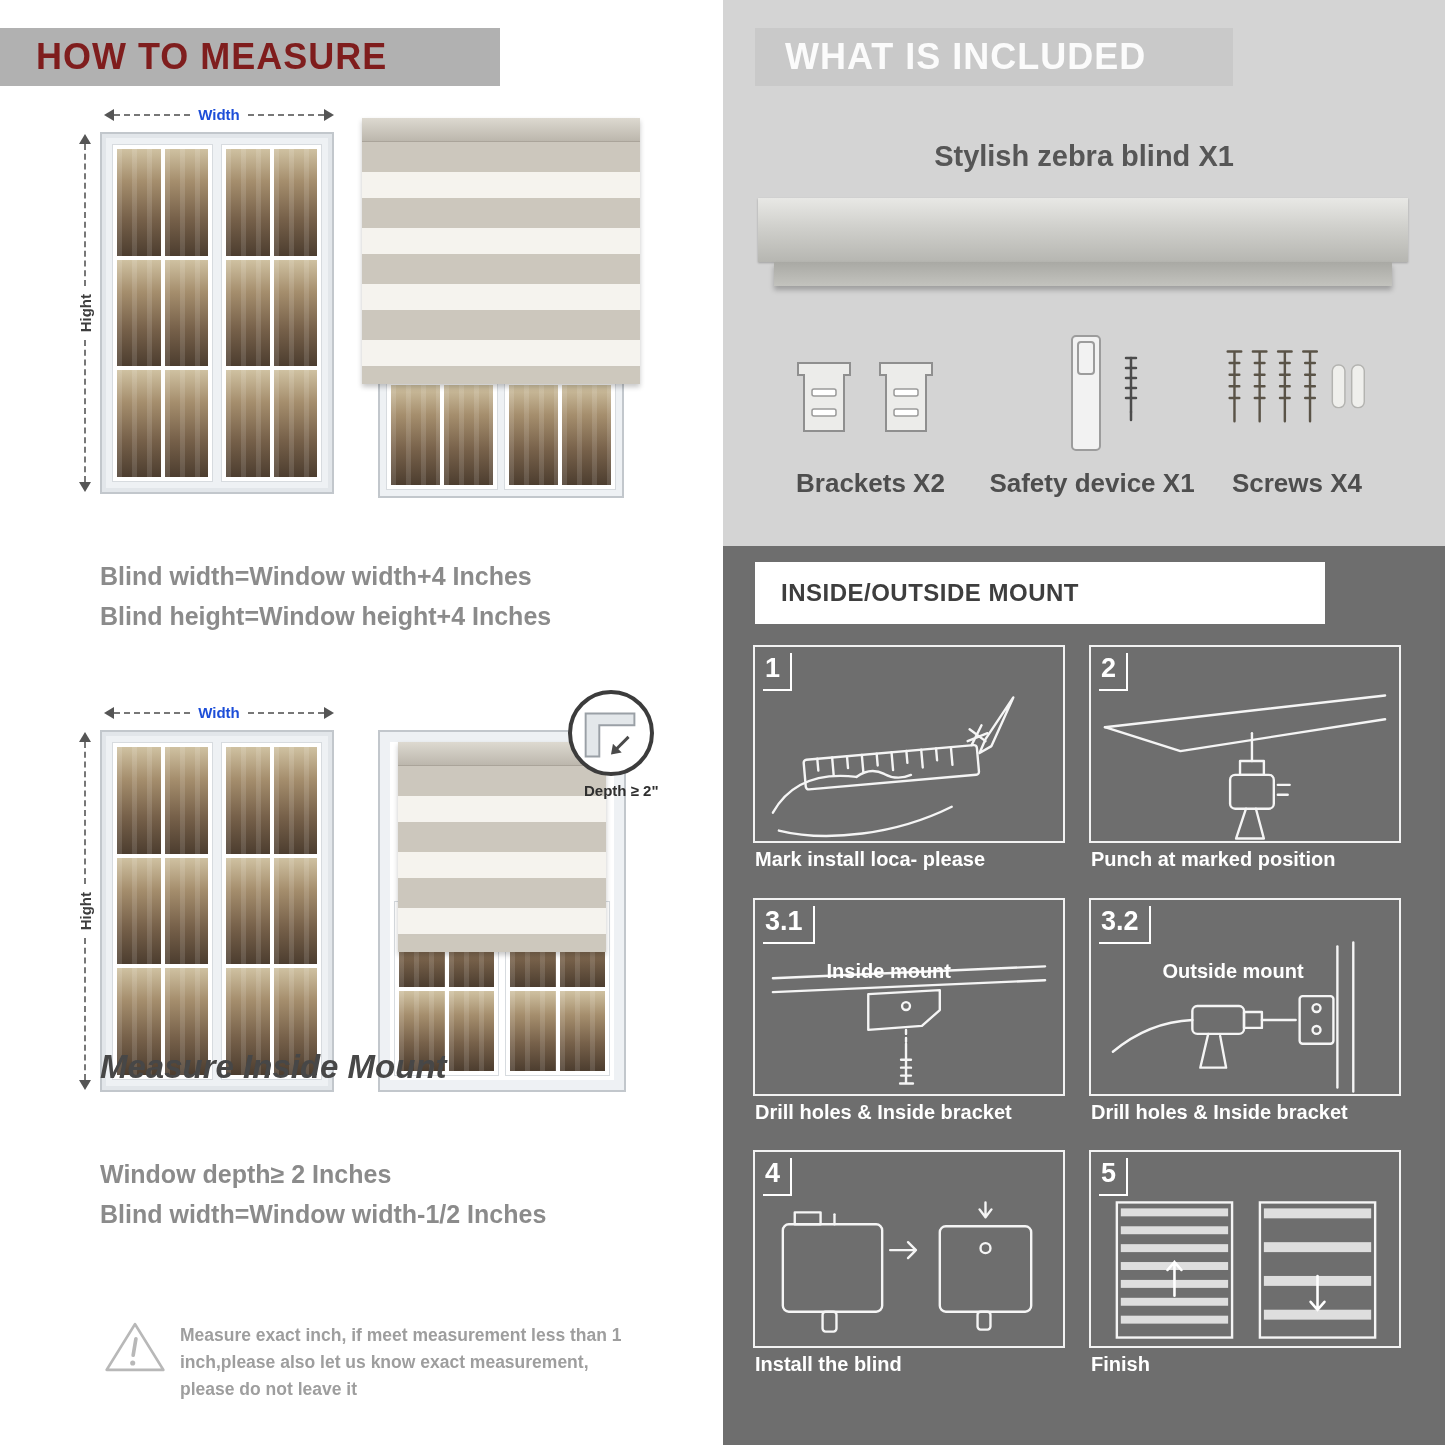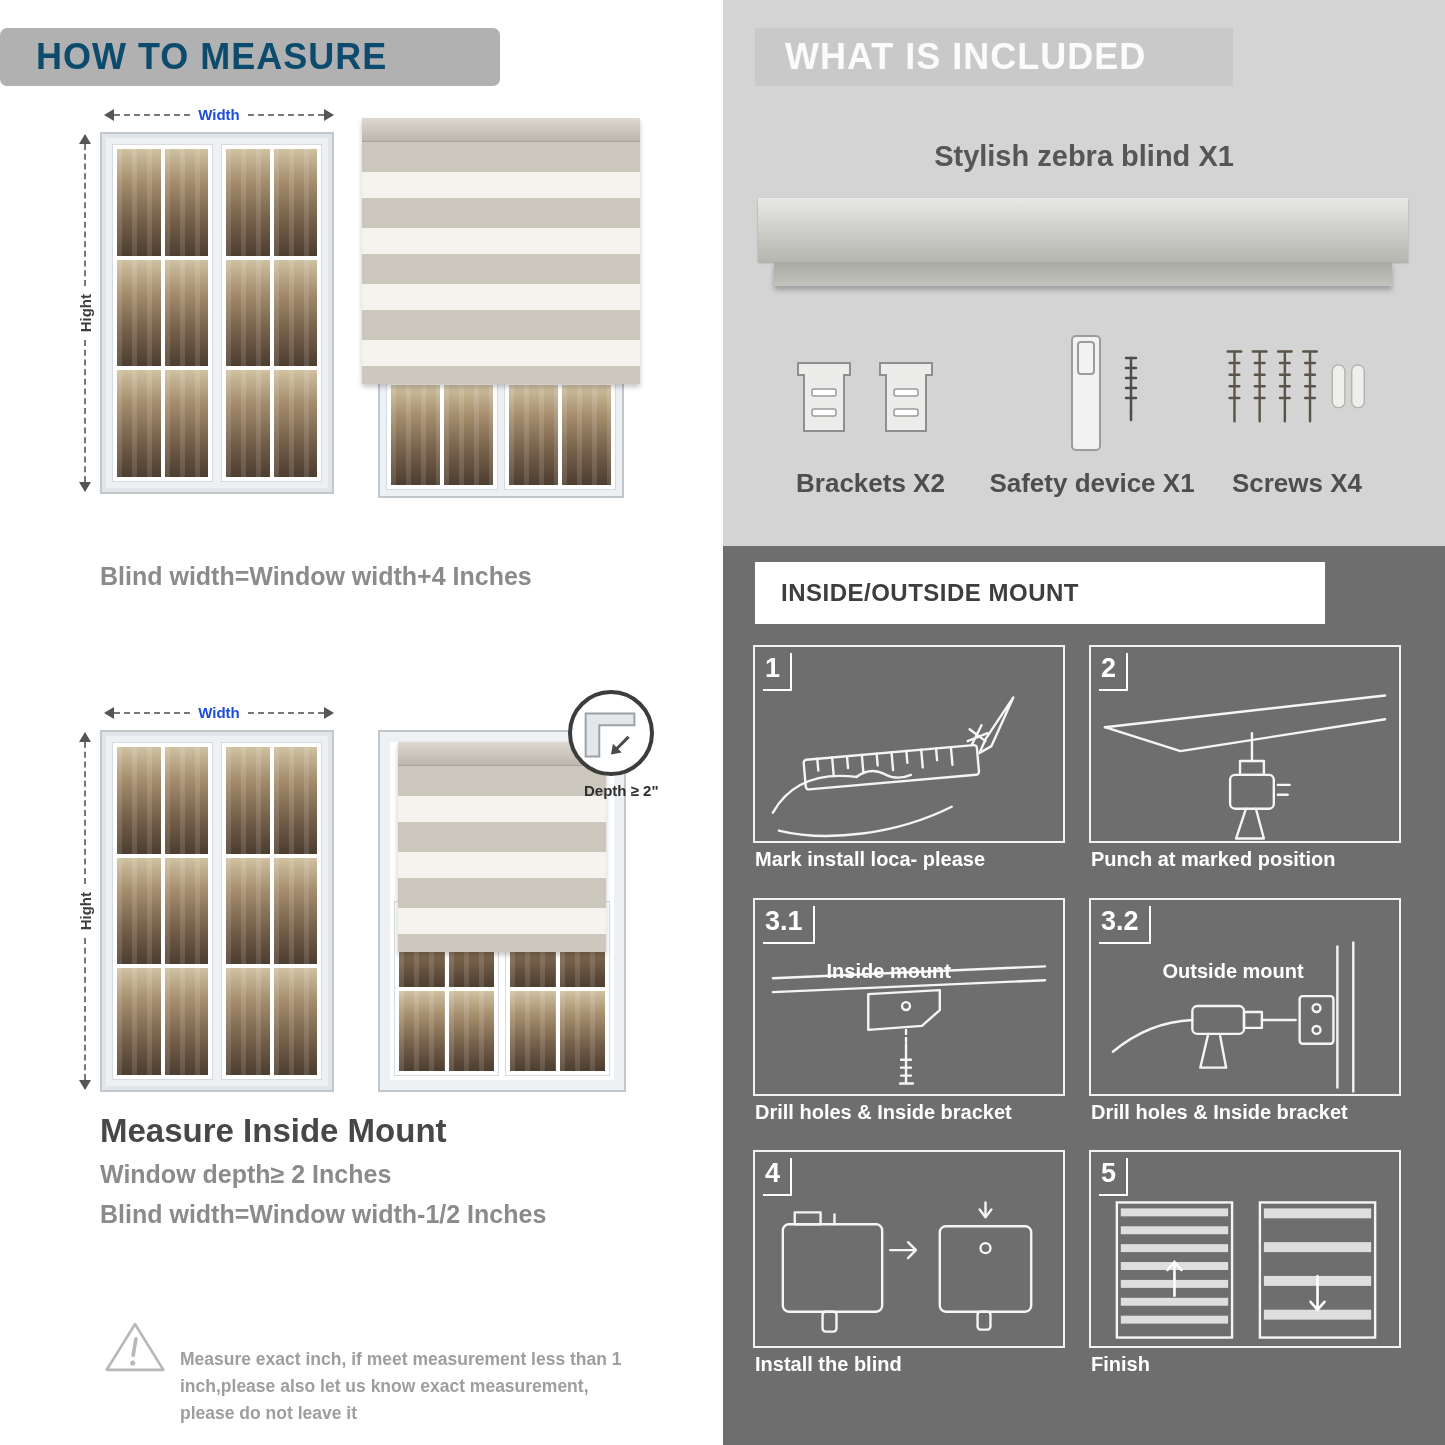--- a/index.html
+++ b/index.html
@@ -6,22 +6,22 @@
   html,body { background:#fff; }
   .page {
     position:relative; width:1445px; height:1445px; background:#ffffff;
     font-family:"Liberation Sans", sans-serif; overflow:hidden;
   }
   .abs { position:absolute; }
 
   
   .left-banner {
     left:0; top:28px; width:500px; height:58px; background:#b1b1b1;
-    color:#0c4a6e; font-size:36px; font-weight:bold; line-height:58px;
-    padding-left:36px; letter-spacing:1px;border-radius:7px;
+    color:#7f1d1d; font-size:36px; font-weight:bold; line-height:58px;
+    padding-left:36px; letter-spacing:1px;
   }
   .sec-title { font-size:33px; font-weight:bold; color:#474747; }
   .formula  { font-size:25px; font-weight:bold; color:#8b8b8b; }
 
   
   .harrow { display:flex; align-items:center; color:#1d4ed8; font-size:15px; font-weight:bold; }
   .harrow .line { flex:1; height:0; border-top:2px dashed #777; }
   .harrow .ah { width:0; height:0; border-top:6px solid transparent; border-bottom:6px solid transparent; }
   .harrow .ah.l { border-right:10px solid #555; }
   .harrow .ah.r { border-left:10px solid #555; }
@@ -153,20 +153,21 @@
         </div>
     </div>
     <div class="bf-shade">
       <div class="bf-rail-top"></div>
       <div class="bf-stripes"></div>
       <div class="bf-rail-bot"></div>
     </div>
   </div>
 
   <div class="abs formula" style="left:100px;top:562px;">Blind width=Window width+4 Inches</div>
+  <div class="abs formula" style="left:100px;top:602px;">Blind height=Window height+4 Inches</div>
 
   <div class="abs harrow" style="left:104px;top:704px;width:230px;">
     <span class="ah l"></span>
     <span class="line"></span>
     <span class="lbl">Width</span>
     <span class="line"></span>
     <span class="ah r"></span>
   </div>
   <div class="abs varrow" style="left:72px;top:732px;width:26px;height:358px;">
     <span class="av u"></span>
@@ -220,30 +221,30 @@
 
   <div class="abs callout-circle" style="left:568px;top:690px;width:86px;height:86px;">
     <svg viewBox="0 0 80 80" width="78" height="78">
       <path d="M14,20 h50 v12 h-36 v32 h-14 z" fill="#e3e7ea" stroke="#9aa0a6" stroke-width="2"></path>
       <path d="M58,44 l-16,16" stroke="#4a4a4a" stroke-width="3" fill="none"></path>
       <path d="M40,62 l11,-2 -9,-9 z" fill="#4a4a4a"></path>
     </svg>
   </div>
   <div class="abs depth-note" style="left:584px;top:782px;">Depth ≥ 2"</div>
 
-  <div class="abs sec-title" style="left:100px;top:1112px;">Measure Inside Mount</div>
+  <div class="abs sec-title" style="left:100px;top:1048px;font-style:italic;">Measure Inside Mount</div>
   <div class="abs formula" style="left:100px;top:1160px;">Window depth≥ 2 Inches</div>
   <div class="abs formula" style="left:100px;top:1200px;">Blind width=Window width-1/2 Inches</div>
 
   <svg class="abs" style="left:103px;top:1318px;" width="64" height="58" viewBox="0 0 70 62">
     <path d="M35,6 L66,56 L4,56 Z" fill="none" stroke="#b8b8b8" stroke-width="3" stroke-linejoin="round"></path>
     <line x1="36" y1="22" x2="33" y2="40" stroke="#b8b8b8" stroke-width="4" stroke-linecap="round"></line>
     <circle cx="32.5" cy="48.5" r="2.8" fill="#b8b8b8"></circle>
   </svg>
-  <div class="abs warn-text" style="left:180px;top:1322px;width:445px;margin-top:24px;">Measure exact inch, if meet measurement less than 1 inch,please also let us know exact measurement, please do not leave it</div>
+  <div class="abs warn-text" style="left:180px;top:1322px;width:445px;">Measure exact inch, if meet measurement less than 1 inch,please also let us know exact measurement, please do not leave it</div>
 
   <div class="abs right-top"></div>
   <div class="abs right-banner">WHAT IS INCLUDED</div>
   <div class="abs blind-label">Stylish zebra blind X1</div>
   <div class="abs headrail"></div>
   <div class="abs headrail-lip"></div>
 
   <div class="abs icon-row" style="left:788px;top:335px;">
     <svg width="72" height="120" viewBox="0 0 72 120">
       <g stroke="#8f8f8f" stroke-width="2" fill="#ececea">

